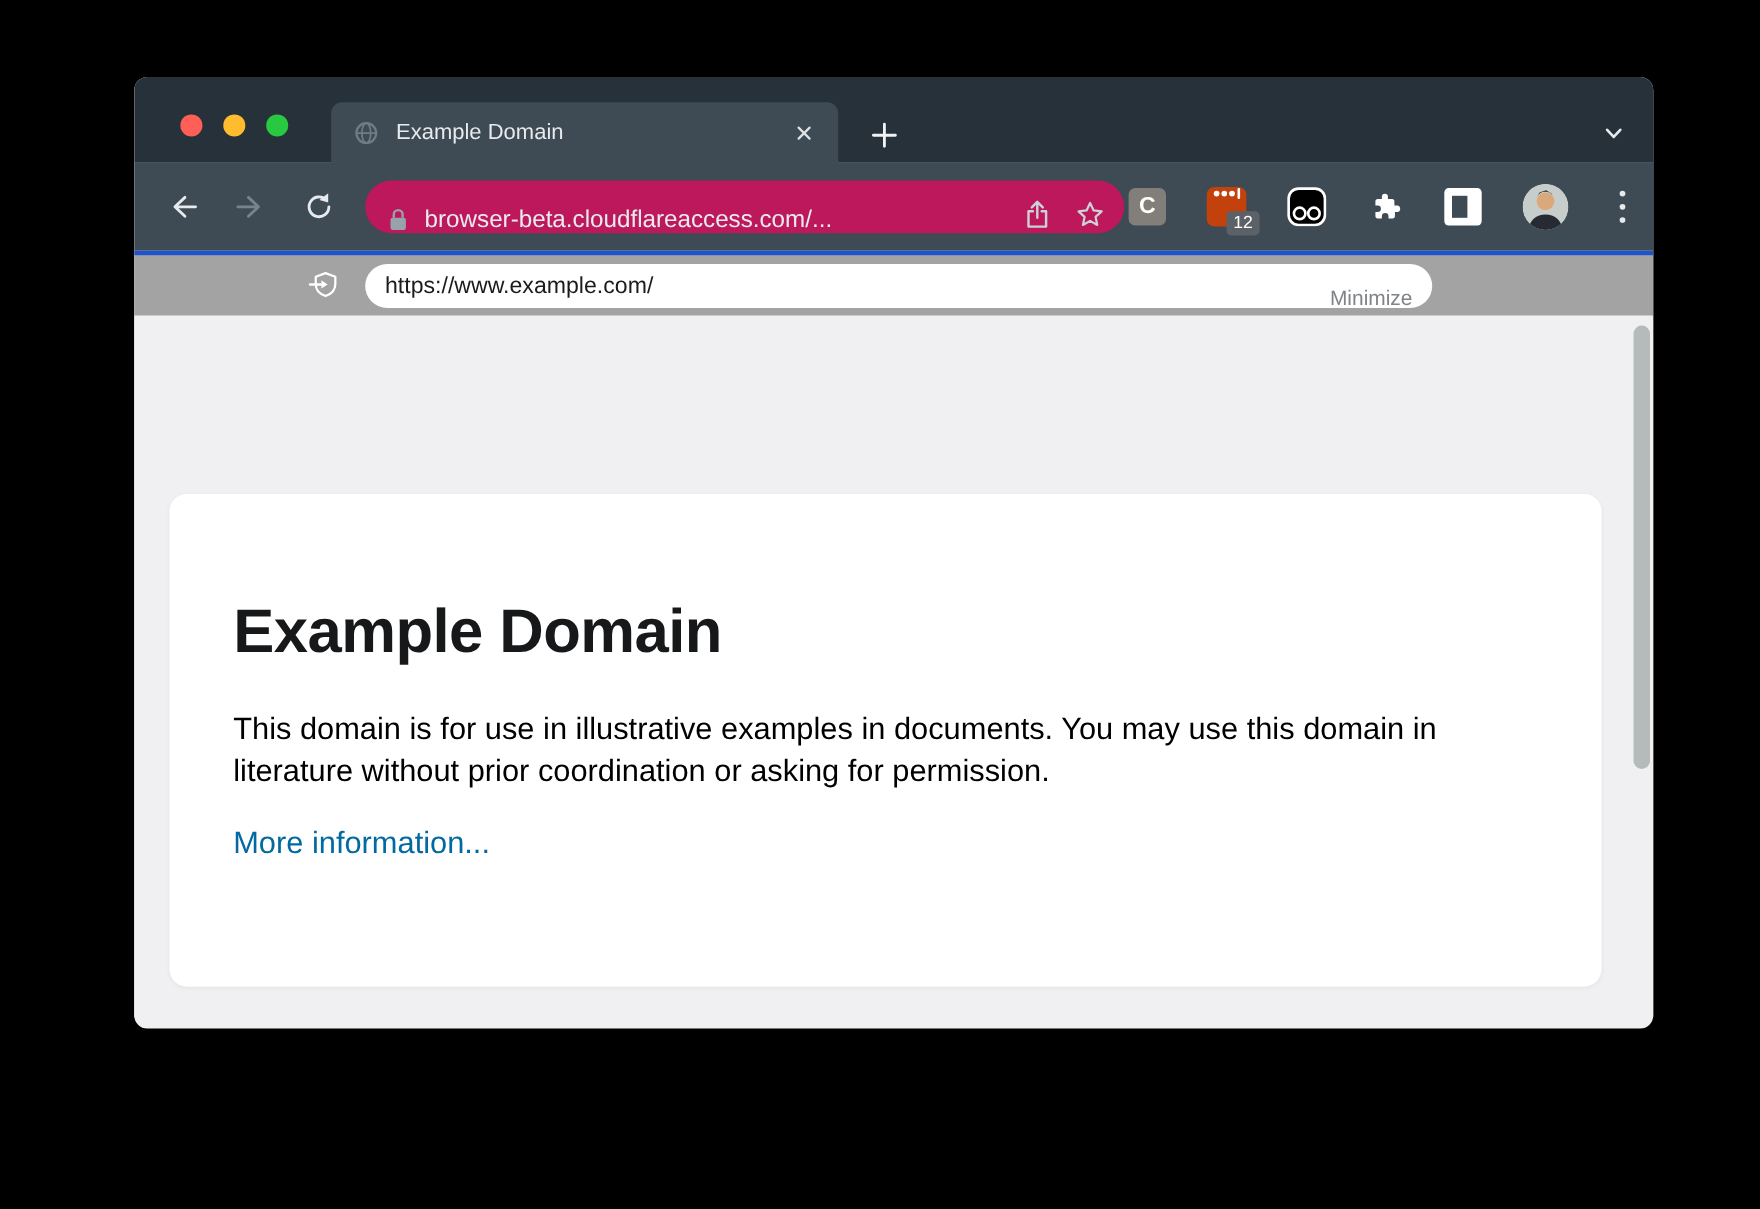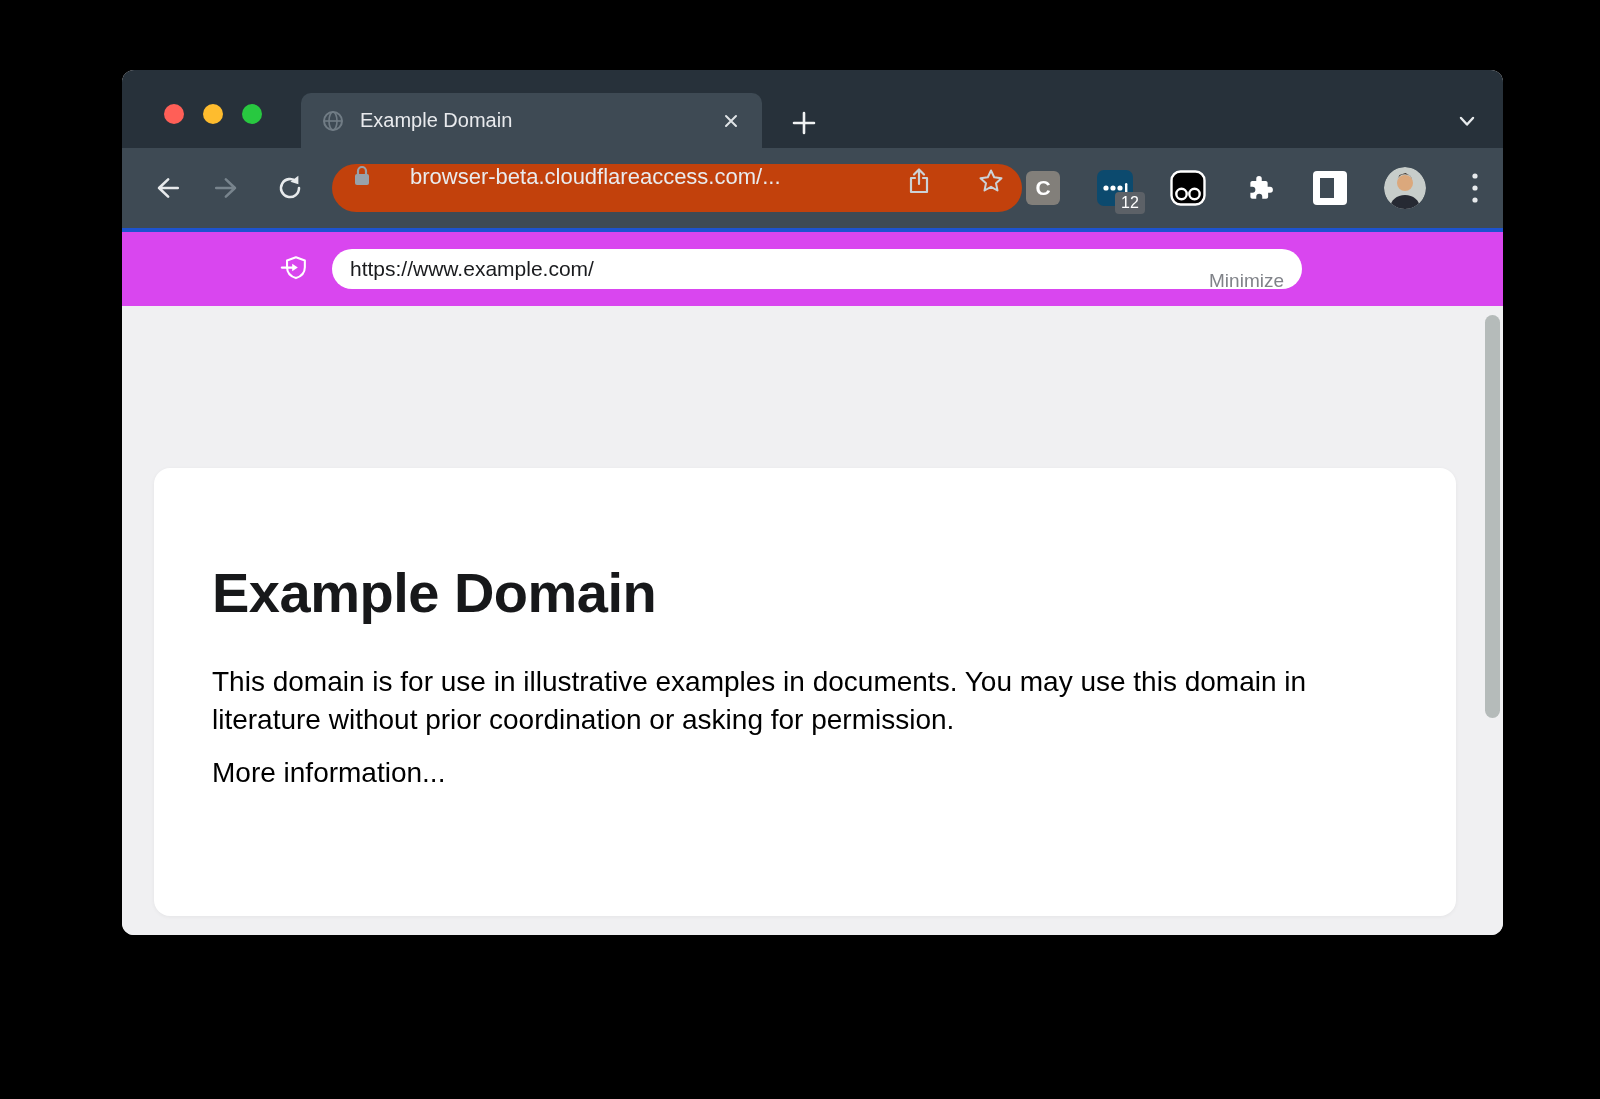--- a/index.html
+++ b/index.html
@@ -23,58 +23,58 @@
 
   .newtab-btn { position:absolute; left:664px; top:35px; width:36px; height:36px;
                 display:flex; align-items:center; justify-content:center; border-radius:50%; cursor:pointer; }
   .strip-chevron { position:absolute; right:22px; top:37px; width:28px; height:28px;
                    display:flex; align-items:center; justify-content:center; cursor:pointer; }
 
   
   .toolbar { position:relative; height:80px; background:#3e4a54; display:flex; align-items:center; padding-left:28px; }
   .nav-btn { width:32px; height:32px; margin-right:30px; display:flex; align-items:center; justify-content:center; cursor:pointer; flex:0 0 auto; }
 
-  .omnibox { margin-left:-4px; width:690px; height:48px; background:#c2410c; border-radius:24px;
-             display:flex; align-items:flex-start; padding:0 14px 0 20px; flex:0 0 auto; position:relative;gap:24px; }
+  .omnibox { margin-left:-4px; width:690px; height:48px; background:#be185d; border-radius:24px;
+             display:flex; align-items:flex-end; padding:0 14px 0 20px; flex:0 0 auto; position:relative; }
   .omnibox .lock { flex:0 0 auto; margin-right:14px; }
   .omnibox .url { color:#e9ebee; font-size:22px; font-weight:500; white-space:nowrap; overflow:hidden; flex:1; }
   .omni-icon { width:34px; height:34px; display:flex; align-items:center; justify-content:center; cursor:pointer; flex:0 0 auto; margin-left:14px; }
 
   .ext-group { position:absolute; left:904px; right:16px; top:0; height:80px;
                display:flex; align-items:center; justify-content:space-between; }
   .ext-c { width:34px; height:34px; border-radius:6px; background:#827f7a; color:#fff;
            font-size:21px; font-weight:700; display:flex; align-items:center; justify-content:center; cursor:pointer; }
-  .ext-lp { position:relative; width:36px; height:36px; border-radius:7px; background:#0c4a6e; cursor:pointer;
-            display:flex; align-items:center; justify-content:center; }
+  .ext-lp { position:relative; width:36px; height:36px; border-radius:7px; background:#c2410c; cursor:pointer;
+            display:flex; justify-content:center; }
   .lp-badge { position:absolute; right:-12px; bottom:-8px; background:#5c6167; color:#fff;
               font-size:16px; line-height:1; padding:3px 6px; border-radius:4px; }
   .ext-black { width:36px; height:36px; cursor:pointer; }
   .ext-plain { width:34px; height:34px; display:flex; align-items:center; justify-content:center; cursor:pointer; }
   .ext-panel { width:34px; height:34px; background:#fff; border-radius:4px; position:relative; cursor:pointer; }
   .ext-panel i { position:absolute; left:7px; top:7px; width:14px; height:20px; background:#3e4a54; }
   .avatar { width:42px; height:42px; border-radius:50%; overflow:hidden; cursor:pointer; }
   .menu-dots { width:24px; height:40px; display:flex; align-items:center; justify-content:center; cursor:pointer; }
 
   
-  .isobar { position:relative; height:78px; background:#d946ef; border-top:4px solid #1d53cf;
+  .isobar { position:relative; height:59px; background:#a3a3a3; border-top:4px solid #1d53cf;
             display:flex; align-items:center; }
   .iso-shield { margin-left:158px; width:30px; height:30px; flex:0 0 auto; }
   .iso-pill { margin-left:22px; width:970px; height:40px; background:#fff; border-radius:20px;
               display:flex; align-items:center; justify-content:space-between; padding:0 18px; }
   .iso-url { color:#1a1b1e; font-size:21px; white-space:nowrap; }
   .iso-min { color:#808389; font-size:19px; cursor:pointer;margin-top:24px; }
 
   
   .content { position:relative; height:638px; background:#f0f0f2; }
   .card { position:absolute; left:32px; top:162px; width:1302px; height:448px;
           background:#fff; border-radius:16px; box-shadow:0 1px 4px rgba(0,0,0,.05);
           padding:92px 60px 0 58px; }
   .card h1 { font-size:56px; font-weight:700; color:#17181a; letter-spacing:-.5px; }
   .card p { margin-top:38px; font-size:28px; line-height:1.36; color:#000000; max-width:1145px; }
-  .card a { display:inline-block; margin-top:18px; font-size:28px; color:#000000; text-decoration:none; cursor:pointer; }
+  .card a { display:inline-block; margin-top:30px; font-size:28px; color:#0369a1; text-decoration:none; cursor:pointer; }
 
   .scroll-thumb { position:absolute; right:3px; top:9px; width:15px; height:403px;
                   border-radius:8px; background:#b5bbba; cursor:pointer; }
 </style>
 </head>
 <body>
 
 <div class="window">
 
   <div class="tabstrip">

